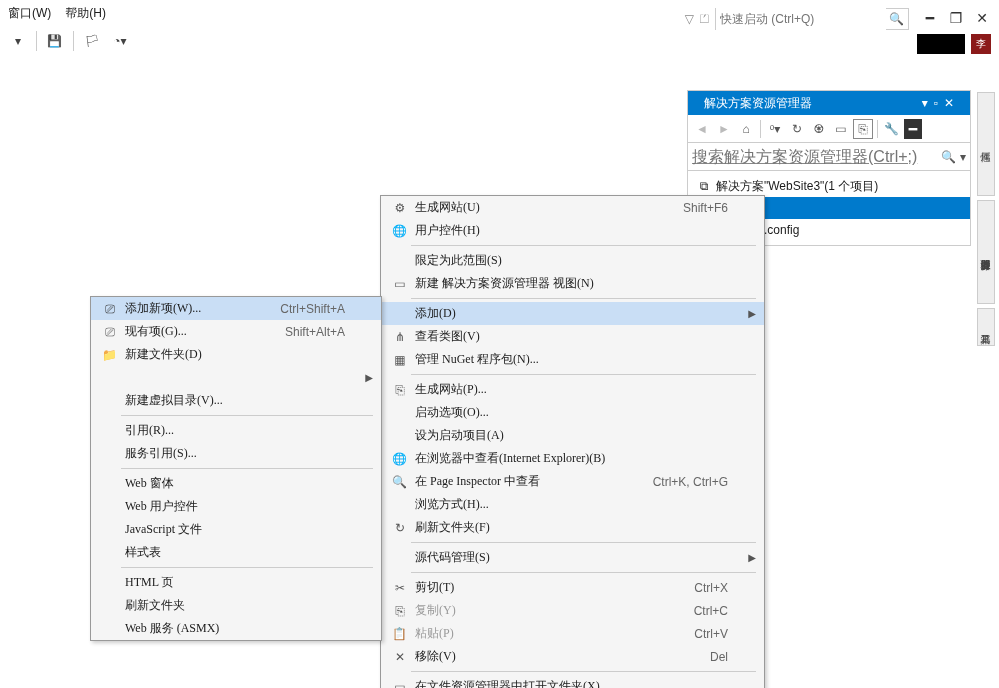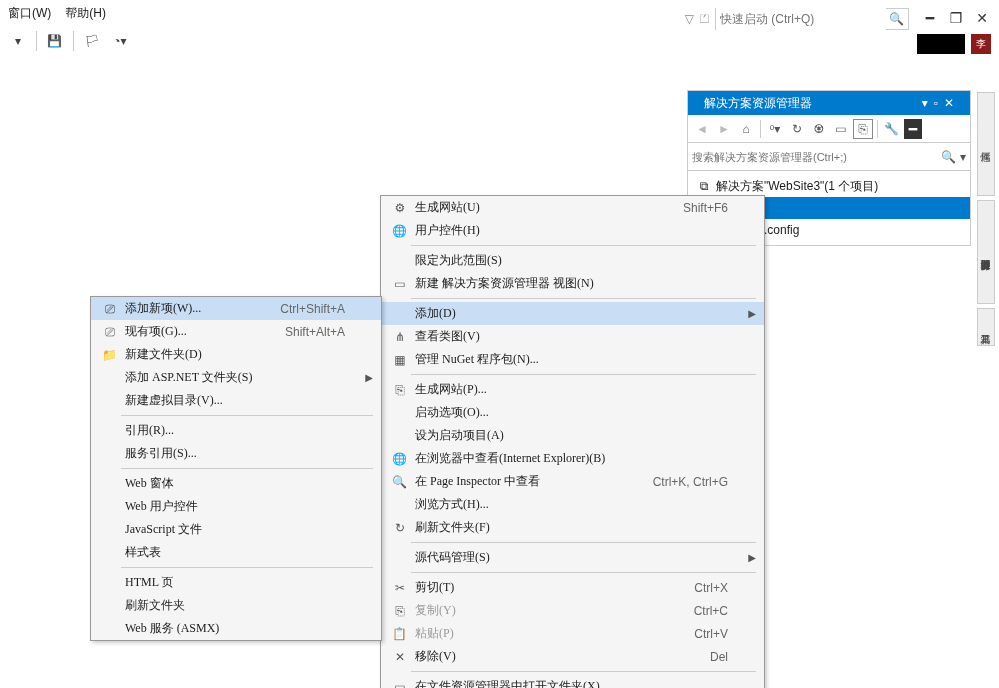--- a/index.html
+++ b/index.html
@@ -20,21 +20,21 @@
 .red-sq{width:20px;height:20px;background:#8B1A1A;color:#fff;display:flex;align-items:center;justify-content:center;font-size:10px;}
 
 .panel{position:absolute;top:90px;right:28px;width:284px;background:#fff;border:1px solid #ccc;}
 .panel-title{height:24px;background:#007ACC;color:#fff;display:flex;align-items:center;justify-content:space-between;padding:0 16px;font-size:12px;}
 .panel-title .title-ctrls{display:flex;gap:6px;}
 .panel-tools{height:28px;border-bottom:1px solid #ccc;display:flex;align-items:center;gap:2px;padding:0 4px;}
 .pbtn{width:20px;height:20px;display:flex;align-items:center;justify-content:center;color:#555;}
 .pbtn.disabled{color:#bbb;}
 .vline{width:1px;height:18px;background:#ccc;margin:0 2px;}
 .panel-search{height:28px;border-bottom:1px solid #ccc;display:flex;align-items:center;padding:0 4px;}
-.panel-search input{border:none;outline:none;flex:1;font-size:11px;color:#888;}
+.panel-search input{border:none;outline:none;flex:1;font-size:16px;color:#888;text-decoration:underline;}
 .tree{padding:4px 0;}
 .tree-row{height:22px;display:flex;align-items:center;padding:0 8px;gap:4px;}
 .tree-row.sel{background:#007ACC;color:#fff;}
 .tree-icon{width:16px;text-align:center;font-size:12px;}
 
 .ctx{position:absolute;background:#f5f5f5;border:1px solid #999;box-shadow:2px 2px 4px rgba(0,0,0,0.2);}
 .ctx-row{height:23px;display:flex;align-items:center;padding:0 36px 0 8px;position:relative;cursor:default;}
 .ctx-row.hl{background:#C9DEF5;}
 .ctx-row.disabled{color:#9a9a9a;}
 .ctx-icon{width:22px;text-align:center;color:#555;font-size:12px;}
@@ -241,21 +241,20 @@
       <span class="ctx-icon">⎚</span>
       <span class="ctx-label">现有项(G)...</span>
       <span class="ctx-shortcut">Shift+Alt+A</span>
     </div>
     <div class="ctx-row">
       <span class="ctx-icon">📁</span>
       <span class="ctx-label">新建文件夹(D)</span>
     </div>
     <div class="ctx-row">
       <span class="ctx-icon"></span>
-      <span class="ctx-label">添加 ASP.NET 文件夹(S)</span>
       <span class="ctx-arrow">▶</span>
     </div>
     <div class="ctx-row">
       <span class="ctx-icon"></span>
       <span class="ctx-label">新建虚拟目录(V)...</span>
     </div>
     <div class="ctx-sep"></div>
     <div class="ctx-row">
       <span class="ctx-icon"></span>
       <span class="ctx-label">引用(R)...</span>

